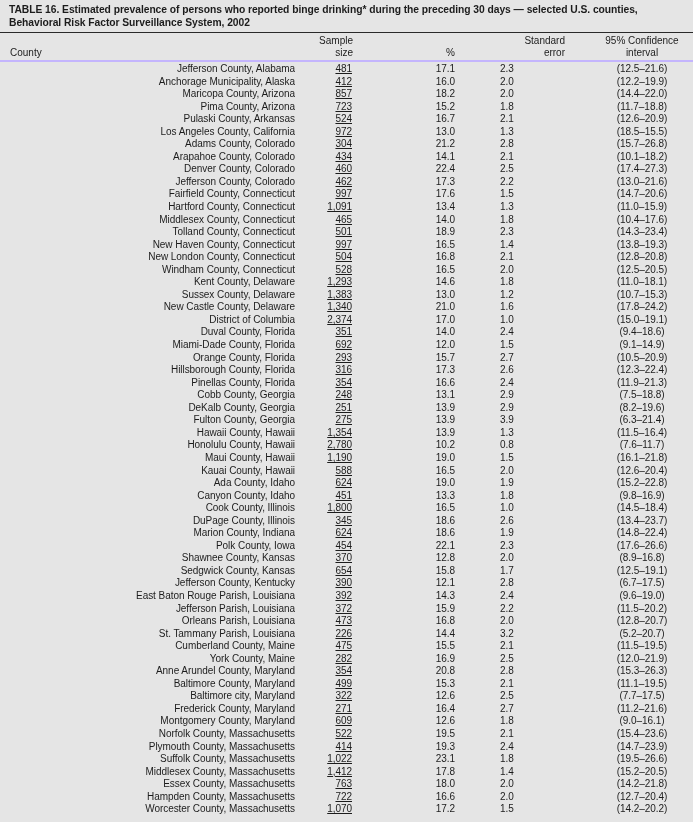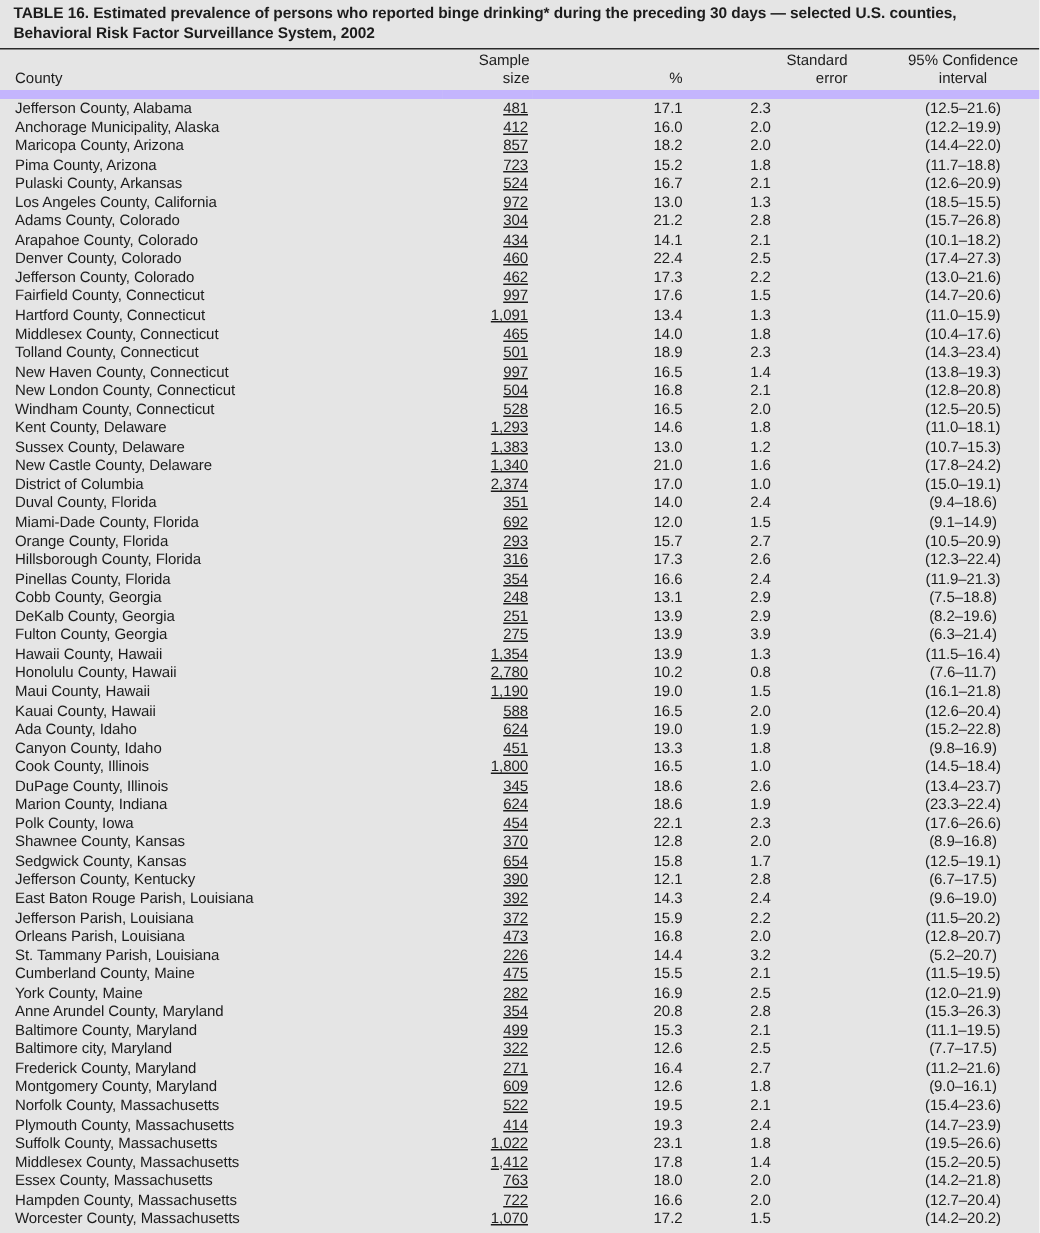--- a/index.html
+++ b/index.html
@@ -41,39 +41,39 @@
   thead th {
     font-weight: normal;
     font-size: 10px;
     line-height: 11.5px;
     padding: 0;
     vertical-align: bottom;
     white-space: nowrap;
     margin-top: 13px;
   }
   thead tr.hdr-row-1 th { padding-top: 2px; }
-  thead tr.hdr-row-2 th { border-bottom: 6px solid #c4b5fd; padding-bottom: 2px; }
+  thead tr.hdr-row-2 th { border-bottom: 2px solid #c4b5fd; padding-bottom: 2px; }
 
   th.c-county { text-align: left;  padding-left: 10px; }
   th.c-sample { text-align: right; padding-right: 2px; }
   th.c-pct    { text-align: right; padding-right: 3px; }
   th.c-stderr { text-align: right; padding-right: 1px; }
   th.c-ci     { text-align: center; padding-left: 25px; }
 
   tbody td {
     font-size: 10px;
     height: 12.55px;
     line-height: 12.55px;
     padding: 0;
     white-space: nowrap;
     overflow: hidden;
     letter-spacing: -0.05px;
   }
   tbody tr:first-child td { padding-top: 1px; }
-  td.c-county { text-align: left;  padding-left: 10px; }
+  td.c-county { text-align: right;  padding-left: 10px; }
   td.c-sample { text-align: right; padding-right: 3px; text-decoration: underline; }
   td.c-pct    { text-align: right; padding-right: 3px; }
   td.c-stderr { text-align: center; padding-right: 10px; }
   td.c-ci     { text-align: center; padding-left: 25px; }
 </style>
 </head>
 <body>
 
 <div class="page">
 
@@ -364,21 +364,21 @@
           <td class="c-sample">345</td>
           <td class="c-pct">18.6</td>
           <td class="c-stderr">2.6</td>
           <td class="c-ci">(13.4–23.7)</td>
         </tr>
         <tr>
           <td class="c-county">Marion County, Indiana</td>
           <td class="c-sample">624</td>
           <td class="c-pct">18.6</td>
           <td class="c-stderr">1.9</td>
-          <td class="c-ci">(23.3–22.4)</td>
+          <td class="c-ci">(14.8–22.4)</td>
         </tr>
         <tr>
           <td class="c-county">Polk County, Iowa</td>
           <td class="c-sample">454</td>
           <td class="c-pct">22.1</td>
           <td class="c-stderr">2.3</td>
           <td class="c-ci">(17.6–26.6)</td>
         </tr>
         <tr>
           <td class="c-county">Shawnee County, Kansas</td>

